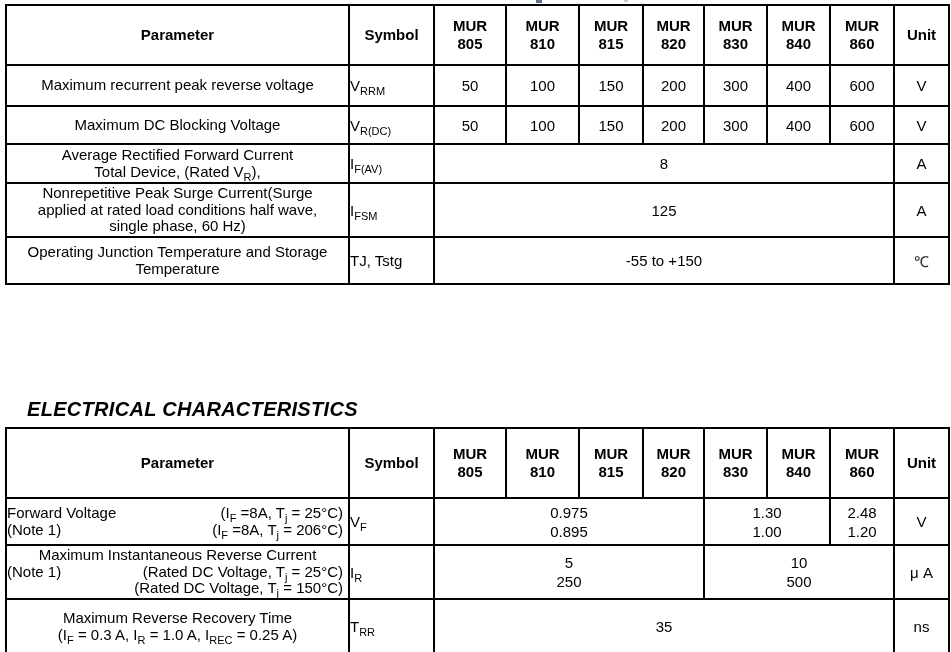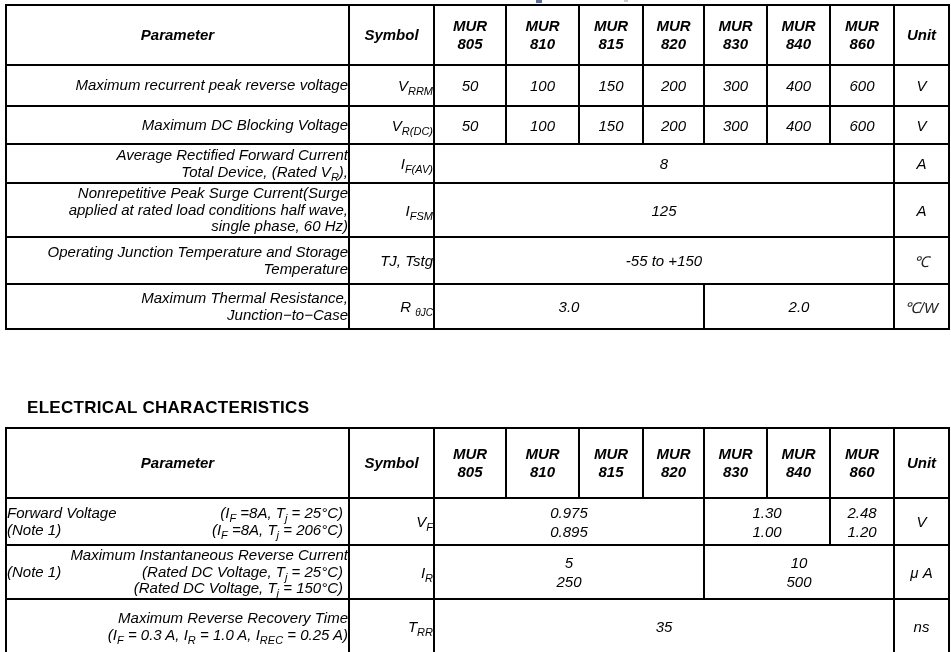--- a/index.html
+++ b/index.html
@@ -2,43 +2,43 @@
 <html><head>
 <meta charset="utf-8">
 <style>
   html,body{margin:0;padding:0;background:#fff;}
   .page{position:relative;width:951px;height:652px;background:#fff;overflow:hidden;
         font-family:"Liberation Sans", sans-serif;color:#000;}
   
   .frag1{position:absolute;left:536px;top:0;width:6px;height:3px;background:#5f6f93;}
   .frag2{position:absolute;left:624px;top:0;width:4px;height:2px;background:#c4cbd7;}
 
-  table.ds{position:absolute;left:5px;border-collapse:collapse;table-layout:fixed;width:943px;background:#0f766e;font-style:italic;}
+  table.ds{position:absolute;left:5px;border-collapse:collapse;table-layout:fixed;width:943px;background:#0f766e;}
   #t1{top:4px;}
   #t2{top:427px;}
   .ds th,.ds td{border:2px solid #000;padding:0;vertical-align:middle;overflow:hidden;
                 font-size:15px;background:#fff;}
   .ds th{font-weight:bold;text-align:center;line-height:18px;}
   .h58 th{height:58px;} .h68 th{height:68px;}
   .h39 td{height:39px;} .h38 td{height:38px;} .h36 td{height:36px;} .h37 td{height:37px;}
   .h52 td{height:52px;margin-left:8px;} .h45 td{height:45px;} .h43 td{height:43px;} .h53 td{height:53px;}
   #t2 tr:last-child td{border-bottom-width:4px;}
 
-  .param{text-align:right;padding:2px 4px 2px 6px;line-height:16.5px;}
+  .param{text-align:center;padding:2px 4px 2px 6px;line-height:16.5px;}
   .vtop{vertical-align:top;padding-top:3px;}
-  .sym{text-align:right;font-size:16px;}
+  .sym{text-align:left;font-size:16px;}
   .sym-sm{font-size:14px;}
   .val{text-align:center;line-height:19px;}
   .unit{text-align:center;}
   .unit-c{font-size:13px;color:#222;}
   sub{font-size:11px;line-height:0;}
   .sym-sm sub{font-size:10px;}
   .condrow{display:flex;}
   .rt{margin-left:auto;padding-right:5px;white-space:nowrap;}
-  .heading2{position:absolute;left:27px;top:398px;font-size:17px;font-weight:bold;letter-spacing:.3px;}
+  .heading2{position:absolute;left:27px;top:398px;font-size:20px;font-weight:bold;letter-spacing:.3px;font-style:italic;}
 </style>
 </head>
 <body>
 
 <div class="page">
   <div class="frag1"></div>
   <div class="frag2"></div>
 
   <table class="ds" id="t1">
     <colgroup>
@@ -136,30 +136,20 @@
     </tr>
     <tr class="h45">
       <td class="param">
         <div><span>Operating Junction Temperature and Storage</span></div>
         <div><span>Temperature</span></div>
       </td>
       <td class="sym"><span>TJ, Tstg</span></td>
       <td class="val" colspan="7">-55 to +150</td>
       <td class="unit unit-c">℃</td>
     </tr>
-    <tr class="h43">
-      <td class="param">
-        <div><span>Maximum Thermal Resistance,</span></div>
-        <div><span>Junction−to−Case</span></div>
-      </td>
-      <td class="sym sym-sm"><span>R </span><sub>θJC</sub></td>
-      <td class="val" colspan="4">3.0</td>
-      <td class="val" colspan="3">2.0</td>
-      <td class="unit unit-c">℃/W</td>
-    </tr>
   </tbody>
     </table>
 
   <div class="heading2">ELECTRICAL CHARACTERISTICS</div>
 
   <table class="ds" id="t2">
     <colgroup>
       <col style="width:343px">
         <col style="width:85px">
         <col style="width:72px">

